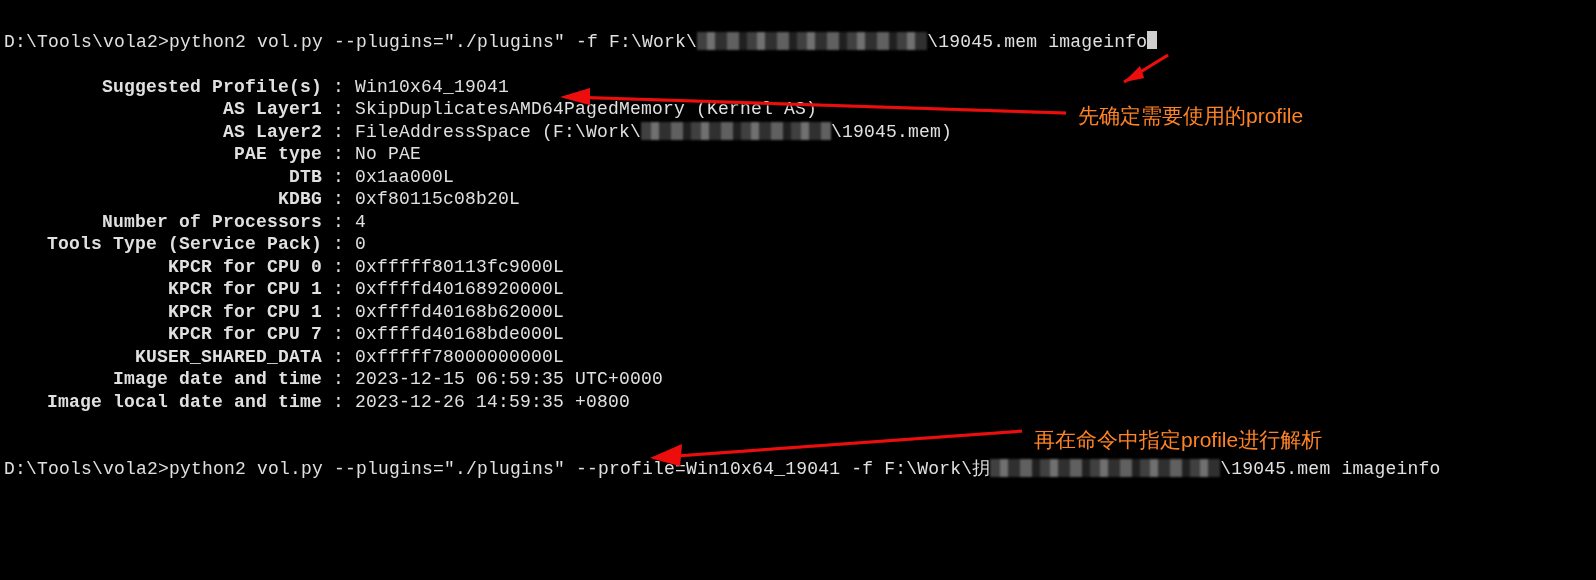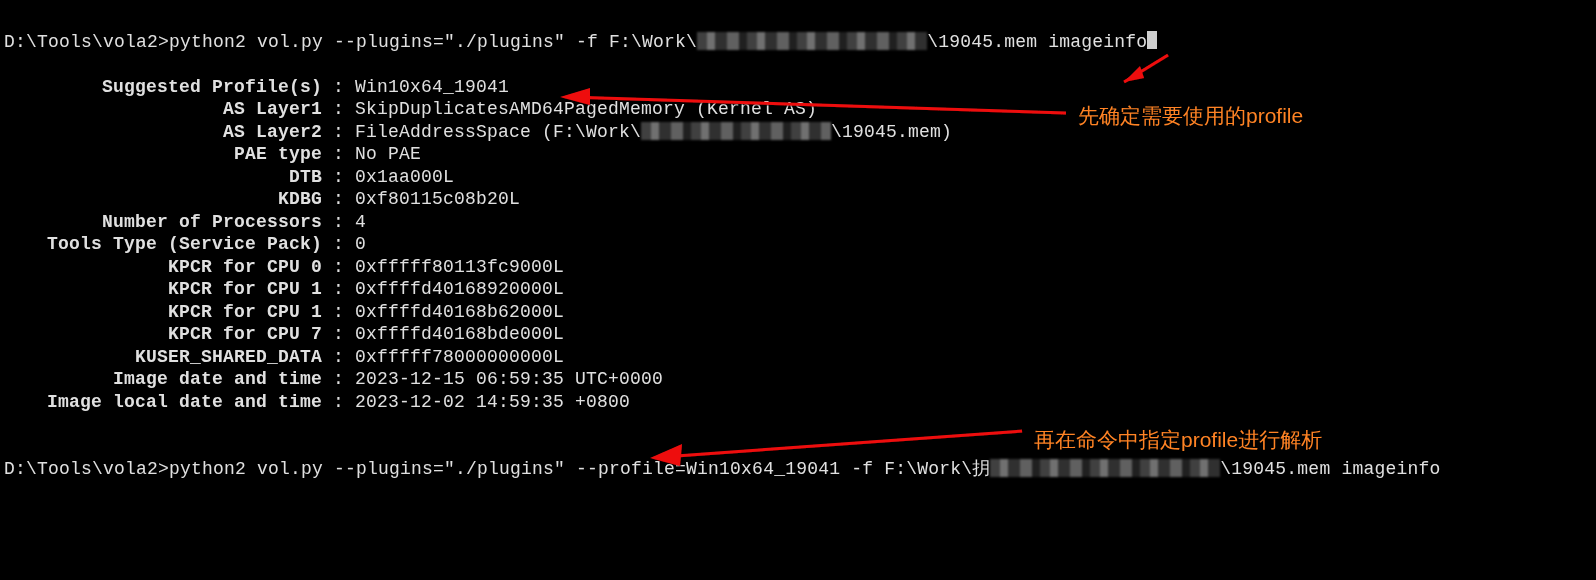--- a/index.html
+++ b/index.html
@@ -73,21 +73,21 @@
 <span class="line pair"><span class="key">DTB</span><span class="sep"> : </span><span class="val">0x1aa000L</span></span>
 <span class="line pair"><span class="key">KDBG</span><span class="sep"> : </span><span class="val">0xf80115c08b20L</span></span>
 <span class="line pair"><span class="key">Number of Processors</span><span class="sep"> : </span><span class="val">4</span></span>
 <span class="line pair"><span class="key">Tools Type (Service Pack)</span><span class="sep"> : </span><span class="val">0</span></span>
 <span class="line pair"><span class="key">KPCR for CPU 0</span><span class="sep"> : </span><span class="val">0xfffff80113fc9000L</span></span>
 <span class="line pair"><span class="key">KPCR for CPU 1</span><span class="sep"> : </span><span class="val">0xffffd40168920000L</span></span>
 <span class="line pair"><span class="key">KPCR for CPU 1</span><span class="sep"> : </span><span class="val">0xffffd40168b62000L</span></span>
 <span class="line pair"><span class="key">KPCR for CPU 7</span><span class="sep"> : </span><span class="val">0xffffd40168bde000L</span></span>
 <span class="line pair"><span class="key">KUSER_SHARED_DATA</span><span class="sep"> : </span><span class="val">0xfffff78000000000L</span></span>
 <span class="line pair"><span class="key">Image date and time</span><span class="sep"> : </span><span class="val">2023-12-15 06:59:35 UTC+0000</span></span>
-<span class="line pair"><span class="key">Image local date and time</span><span class="sep"> : </span><span class="val">2023-12-02 14:59:35 +0800</span></span>
+<span class="line pair"><span class="key">Image local date and time</span><span class="sep"> : </span><span class="val">2023-12-26 14:59:35 +0800</span></span>
 <span class="line"> </span>
 <span class="line"><span>D:\Tools\vola2&gt;</span><span>python2 vol.py --plugins="./plugins" --profile=Win10x64_19041 -f F:\Work\抈</span><span class="redacted"></span><span>\19045.mem imageinfo</span></span>
 
 
 
 </div>
 
 <div class="anno" style="left:1078px; top:102px;">先确定需要使用的profile</div>
 <div class="anno" style="left:1034px; top:426px;">再在命令中指定profile进行解析</div>
 

